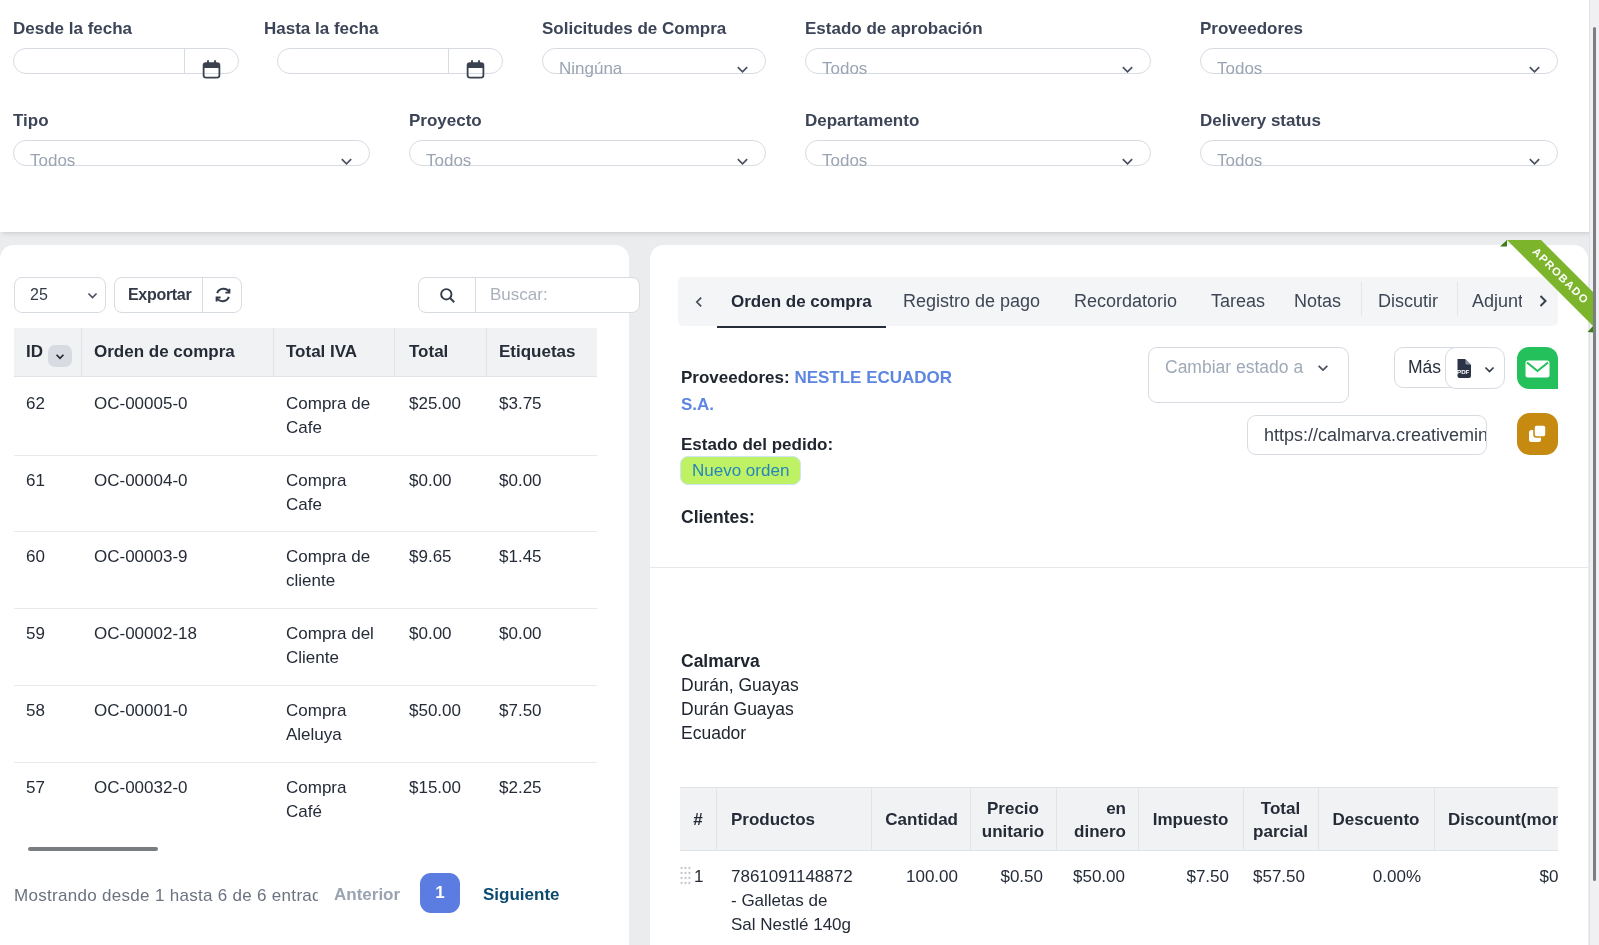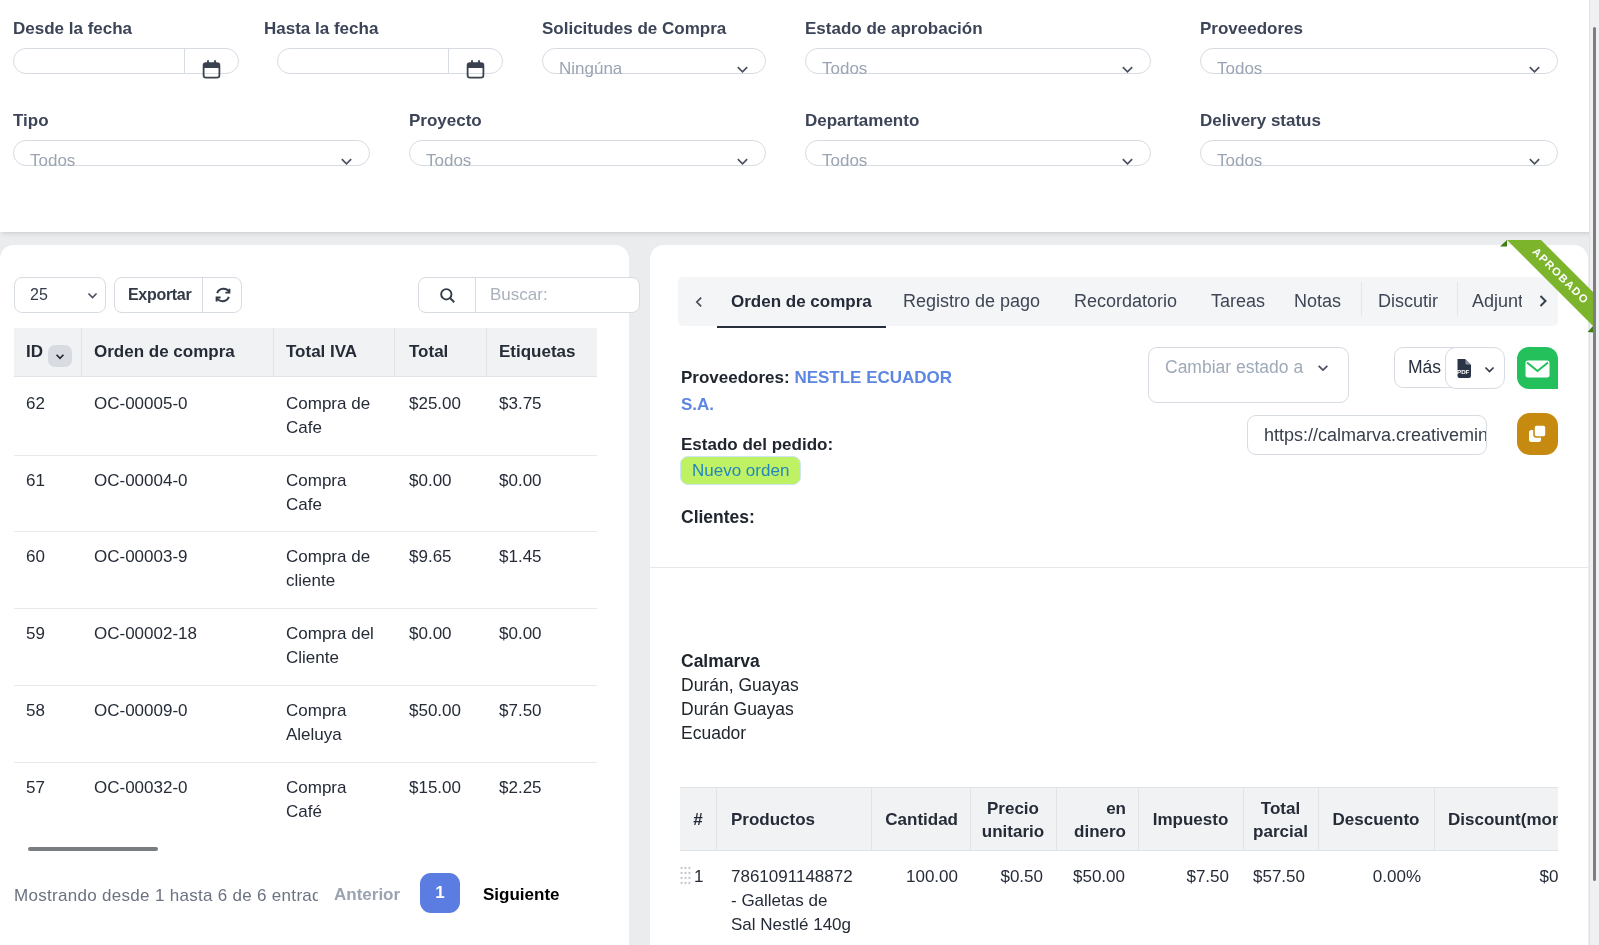--- a/index.html
+++ b/index.html
@@ -188,38 +188,38 @@
     <div class="lrow-border" style="top:363px;"></div>
 
     <div class="cell" style="left:26px; top:377px;">59</div>
     <div class="cell" style="left:94px; top:377px;">OC-00002-18</div>
     <div class="cell" style="left:286px; top:377px;">Compra del<br>Cliente</div>
     <div class="cell" style="left:409px; top:377px;">$0.00</div>
     <div class="cell" style="left:499px; top:377px;">$0.00</div>
     <div class="lrow-border" style="top:440px;"></div>
 
     <div class="cell" style="left:26px; top:454px;">58</div>
-    <div class="cell" style="left:94px; top:454px;">OC-00009-0</div>
+    <div class="cell" style="left:94px; top:454px;">OC-00001-0</div>
     <div class="cell" style="left:286px; top:454px;">Compra<br>Aleluya</div>
     <div class="cell" style="left:409px; top:454px;">$50.00</div>
     <div class="cell" style="left:499px; top:454px;">$7.50</div>
     <div class="lrow-border" style="top:517px;"></div>
 
     <div class="cell" style="left:26px; top:531px;">57</div>
     <div class="cell" style="left:94px; top:531px;">OC-00032-0</div>
     <div class="cell" style="left:286px; top:531px;">Compra<br>Café</div>
     <div class="cell" style="left:409px; top:531px;">$15.00</div>
     <div class="cell" style="left:499px; top:531px;">$2.25</div>
 
     <div style="position:absolute; left:28px; top:602px; width:130px; height:3.5px; background:#797d82; border-radius:2px;"></div>
 
     <div style="position:absolute; left:14px; top:641px; width:304px; overflow:hidden; white-space:nowrap; font-size:17px; letter-spacing:0.3px; color:#6b7280;">Mostrando desde 1 hasta 6 de 6 entradas</div>
     <div style="position:absolute; left:334px; top:640px; font-size:17px; font-weight:600; color:#9aa3b1;">Anterior</div>
     <div style="position:absolute; left:420px; top:628px; width:40px; height:40px; background:#5b7de2; border-radius:11px; color:#fff; font-size:17px; font-weight:600; text-align:center; line-height:40px;">1</div>
-    <div style="position:absolute; left:483px; top:640px; font-size:17px; font-weight:600; color:#000000;">Siguiente</div>
+    <div style="position:absolute; left:483px; top:640px; font-size:17px; font-weight:600; color:#0c4a6e;">Siguiente</div>
   </div>
 
   <div id="rightcard">
 
     <div style="position:absolute; left:28px; top:32px; width:880px; height:49px; background:#f4f5f7; border-radius:5px;">
       <svg style="position:absolute; left:14px; top:18px; width:14px; height:14px;" viewBox="0 0 16 16" fill="none" stroke="#434b59" stroke-width="1.9">
           <polyline points="10.5,3 5.5,8 10.5,13"></polyline>
         </svg>
       <div class="tabtxt bold" style="left:53px; top:15px; font-size:17px; color:#242b38;">Orden de compra</div>
       <div class="tabtxt" style="left:225px; top:14px;">Registro de pago</div>

